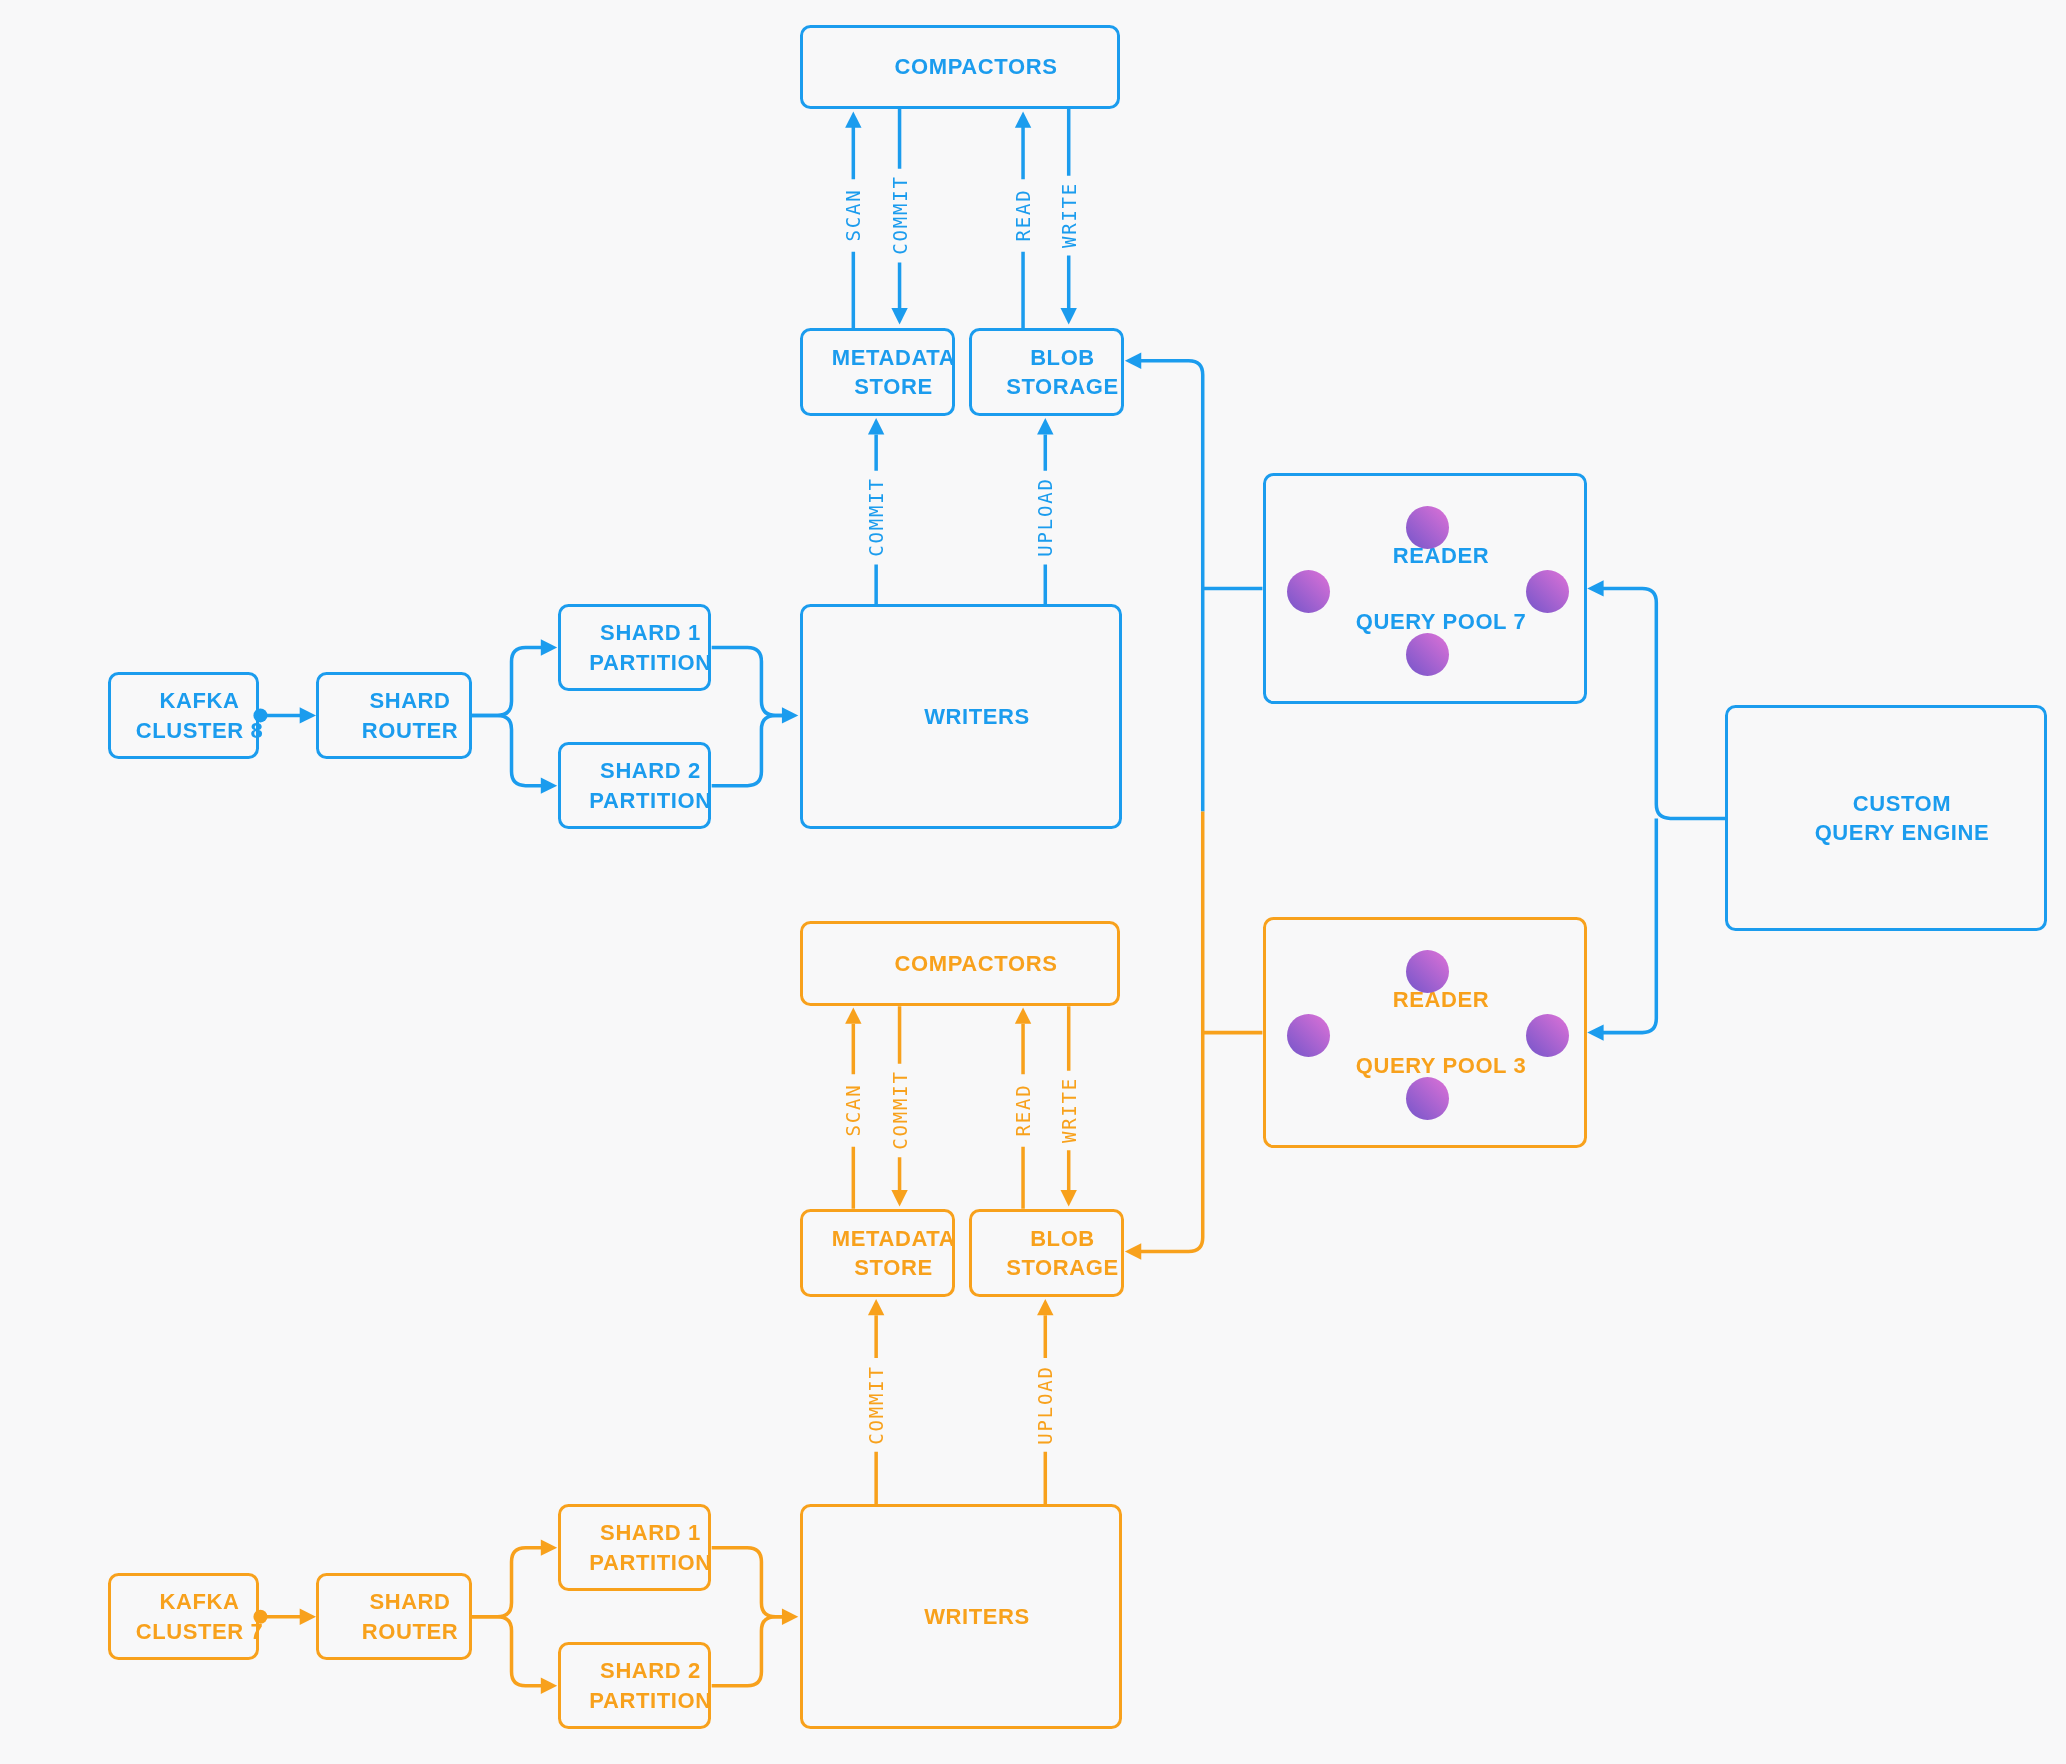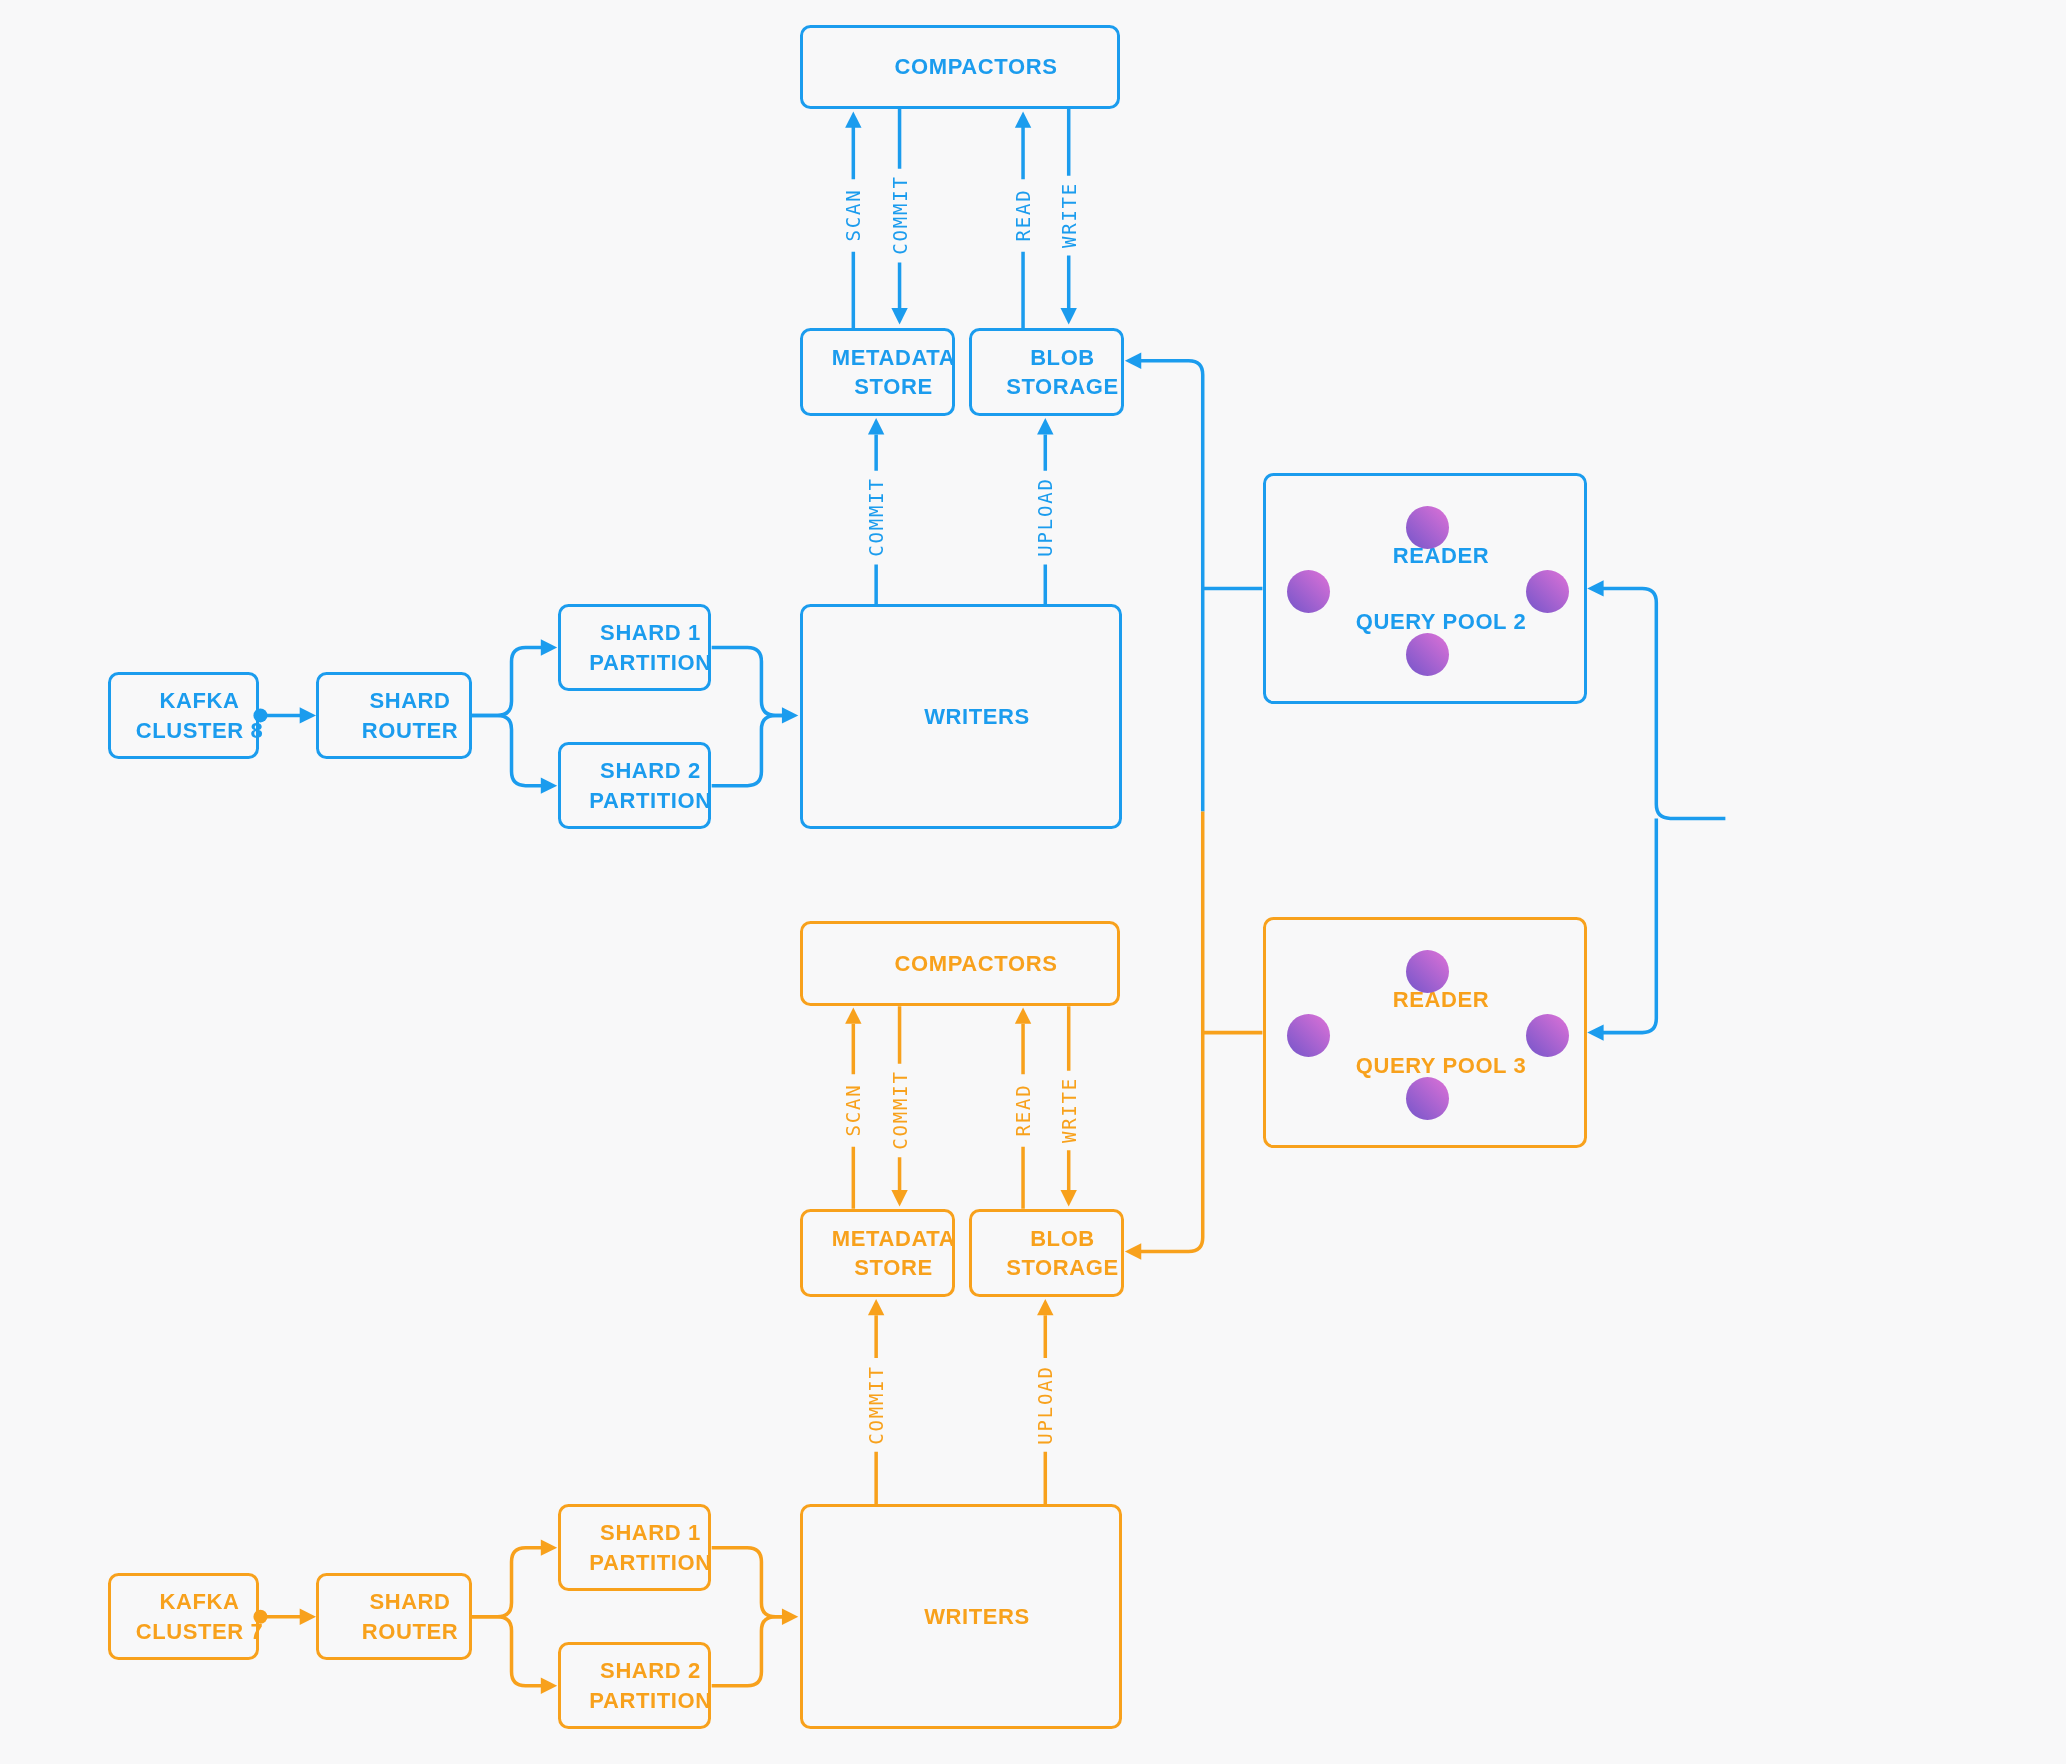--- a/index.html
+++ b/index.html
@@ -192,22 +192,26 @@
     <span>BLOB</span>
     <span>STORAGE</span>
   </div>
   <div class="node blue" style="left:1263px;top:473px;width:324px;height:231px">
     <span class="pool-circle c-top"></span>
     <span class="pool-circle c-left"></span>
     <span class="pool-circle c-right"></span>
     <span class="pool-circle c-bottom"></span>
     <div class="pool-label">
       <span>READER</span>
-      <span>QUERY POOL 2</span>
+      <span>QUERY POOL 7</span>
     </div>
+  </div>
+  <div class="node blue" style="left:1725px;top:705px;width:322px;height:226px">
+    <span>CUSTOM</span>
+    <span>QUERY ENGINE</span>
   </div>
 
   <div class="node orange" style="left:108px;top:1573px;width:151px;height:87px">
     <span>KAFKA</span>
     <span>CLUSTER 7</span>
   </div>
   <div class="node orange" style="left:316px;top:1573px;width:156px;height:87px">
     <span>SHARD</span>
     <span>ROUTER</span>
   </div>

